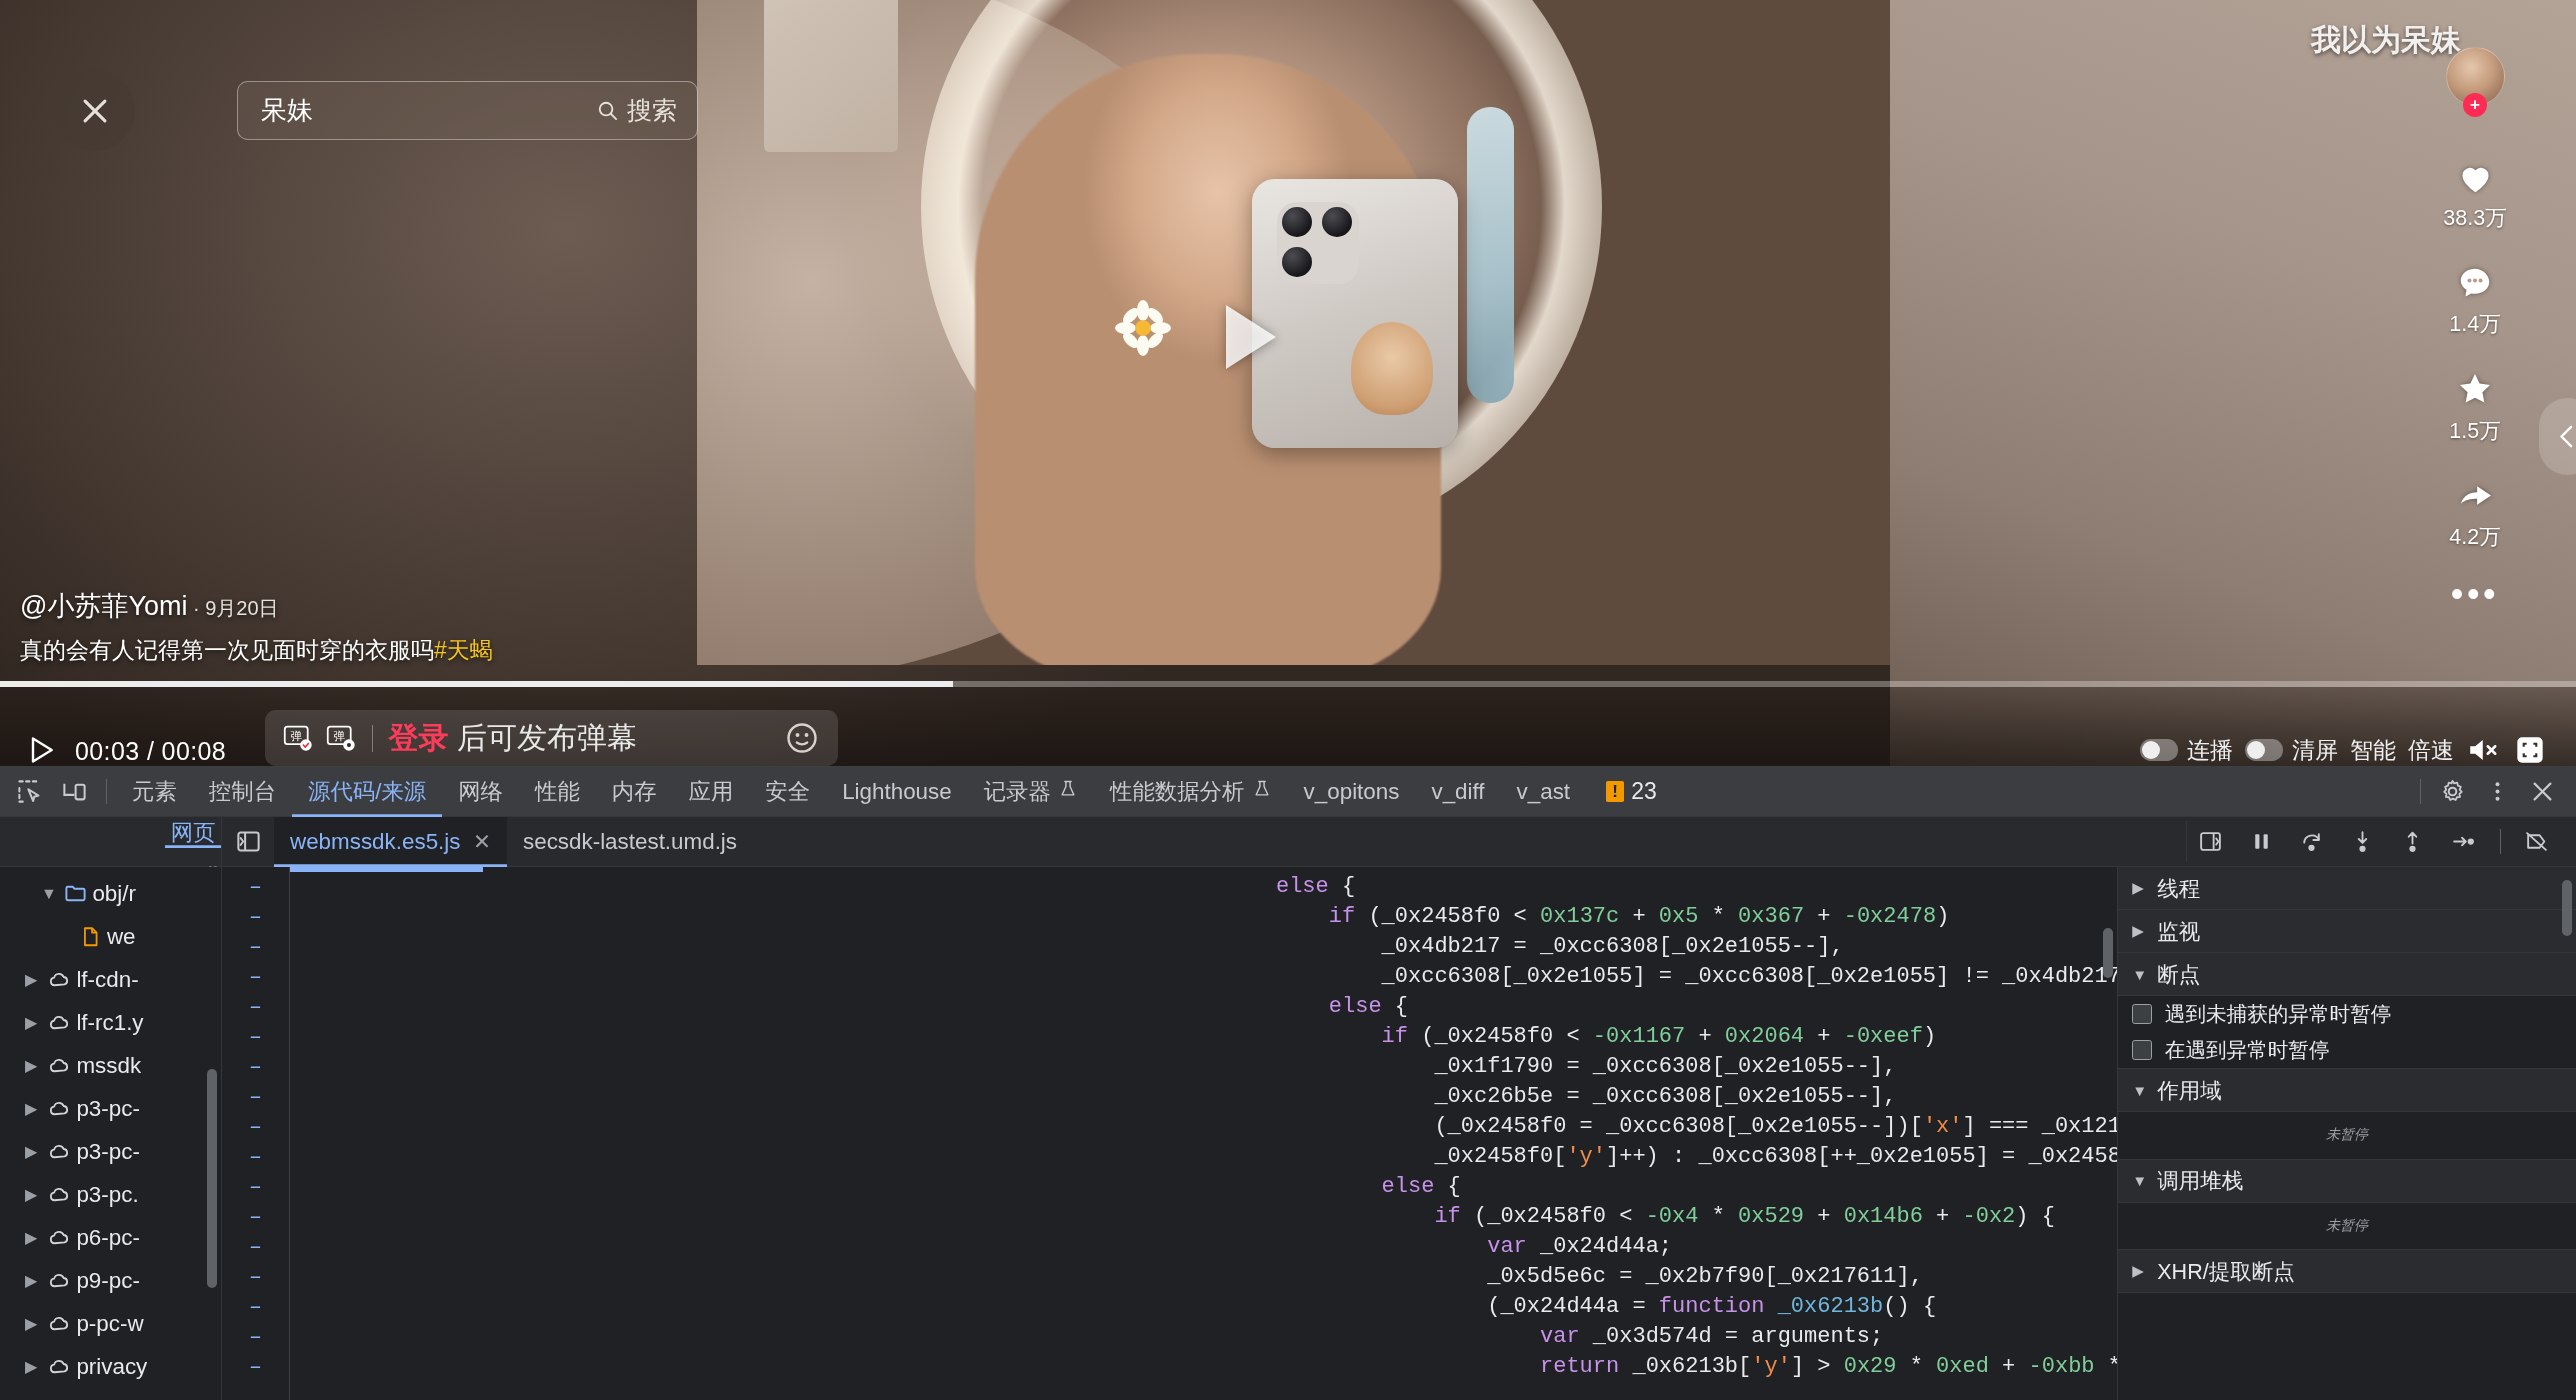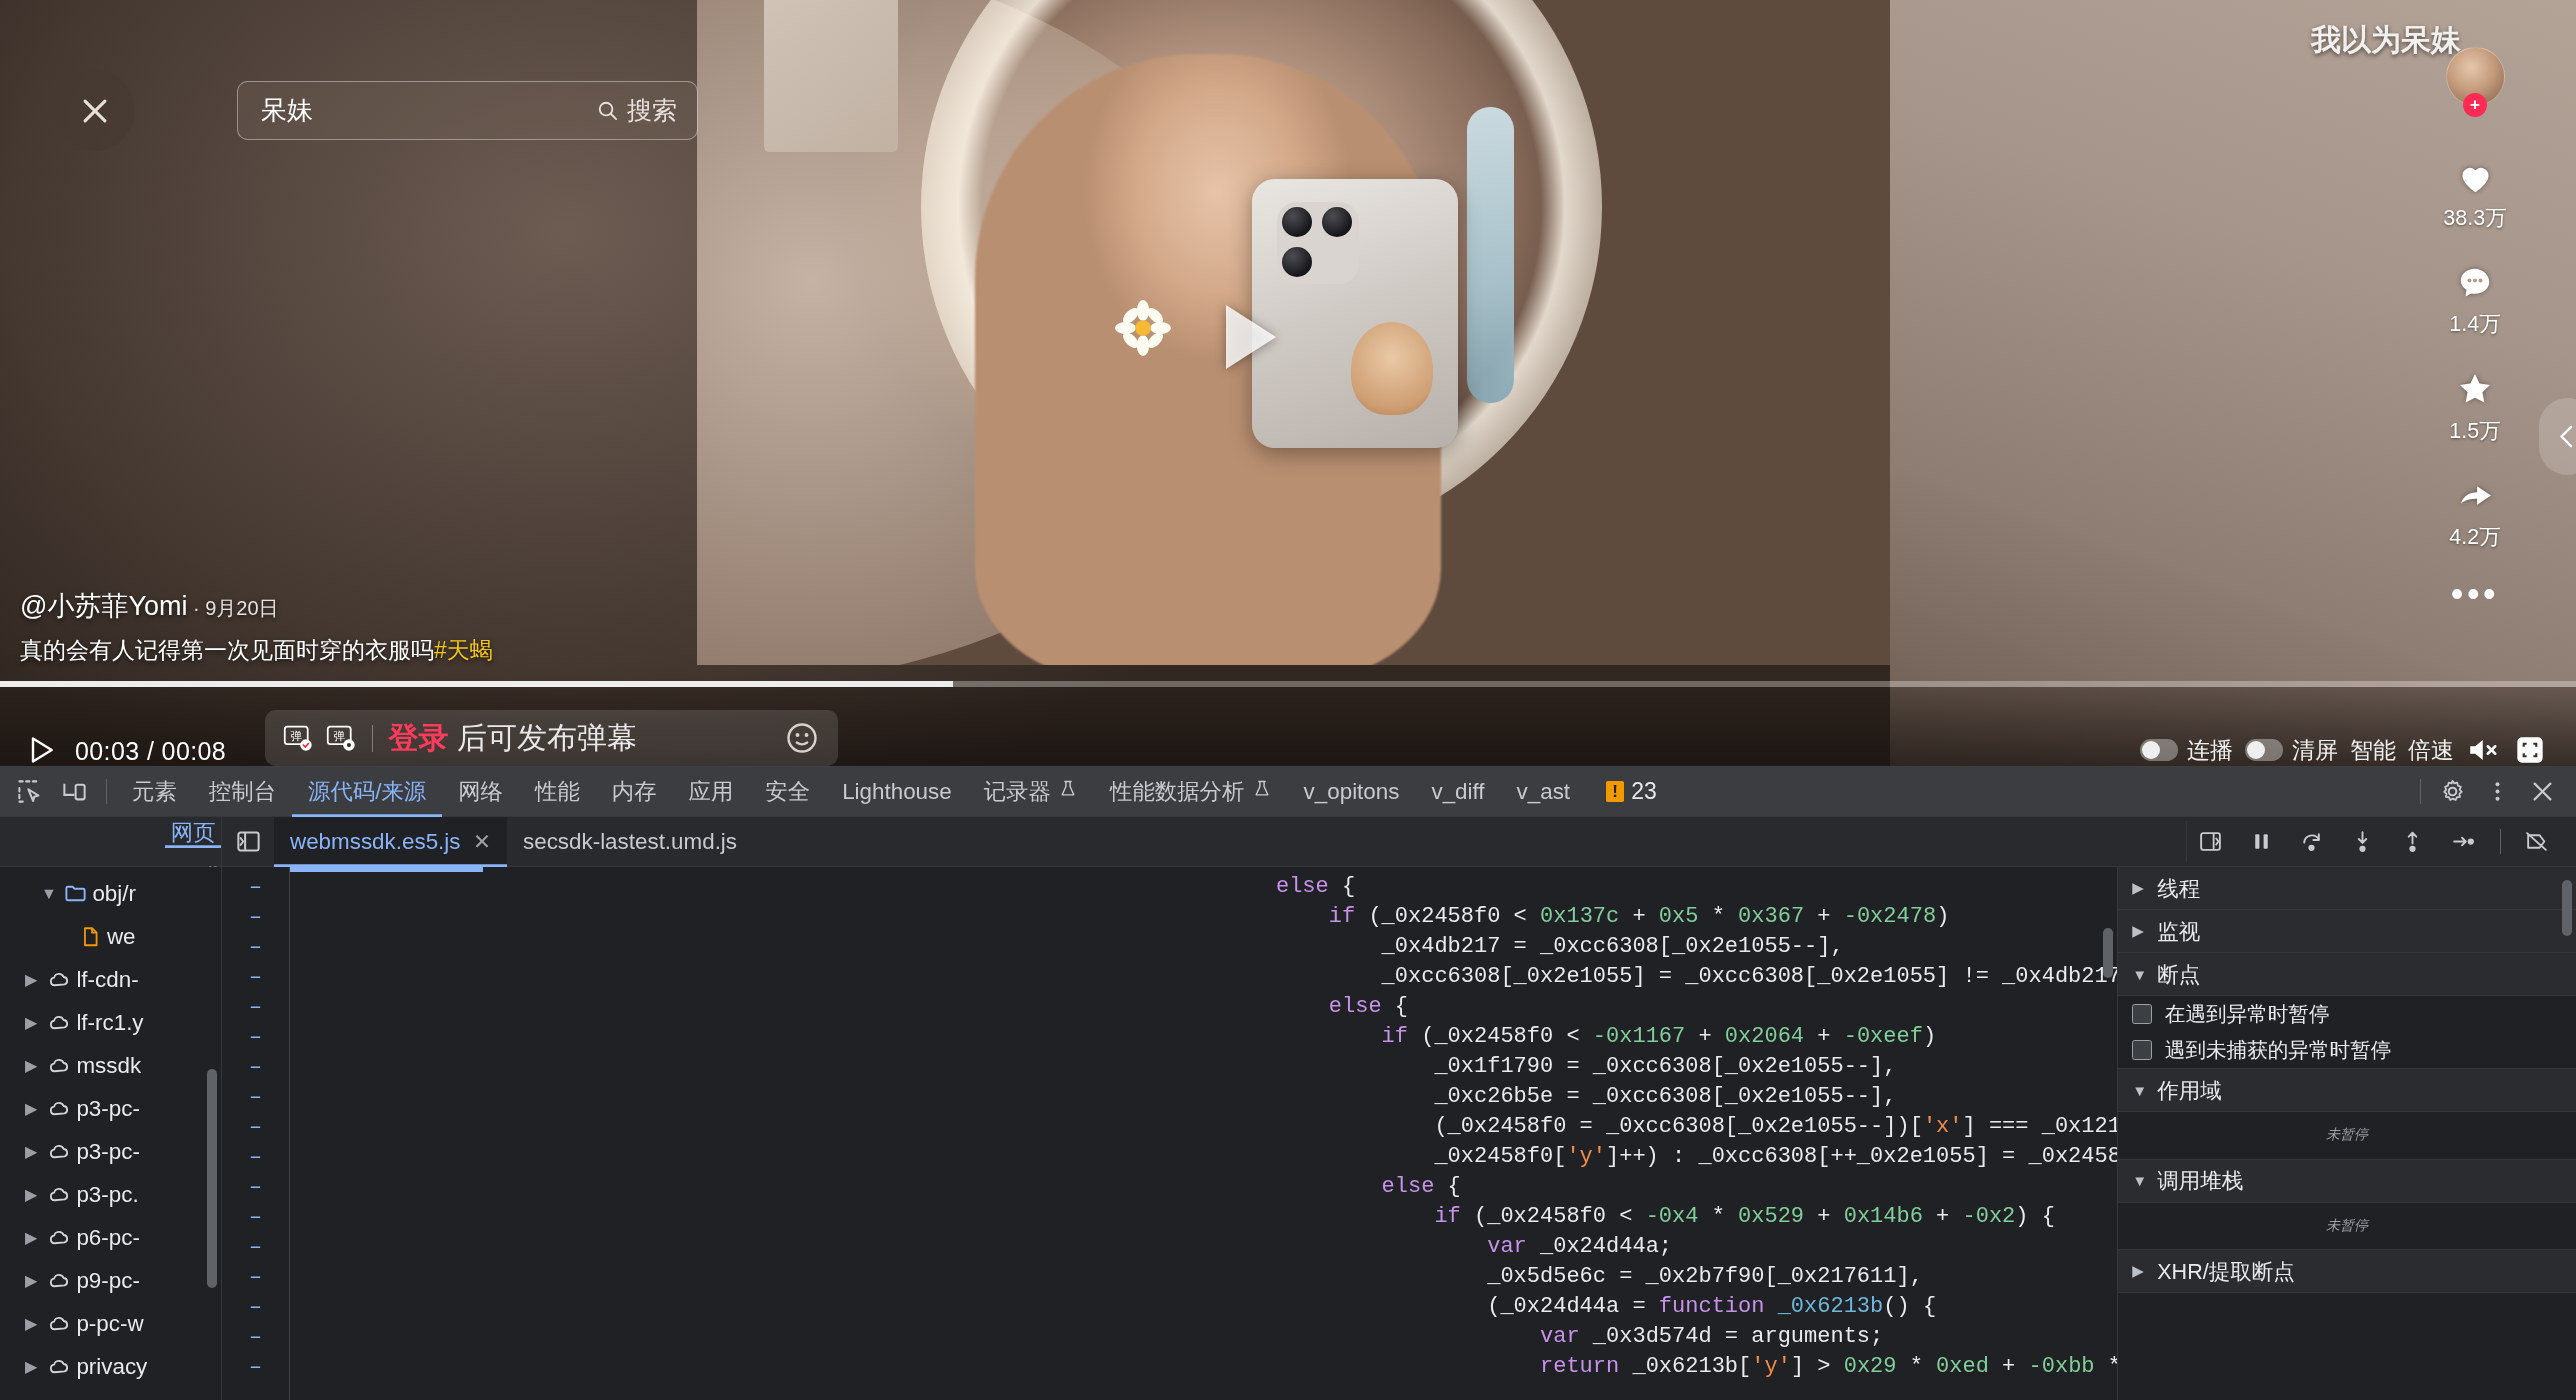--- a/index.html
+++ b/index.html
@@ -858,25 +858,25 @@
         <span class="caret">▶</span>
         <span>监视</span>
       </div>
       <div class="sec-head">
         <span class="caret">▼</span>
         <span>断点</span>
       </div>
       <div class="sec-body">
         <div class="chk-row">
           <span class="chk"></span>
-          <span>在遇到异常时暂停</span>
+          <span>遇到未捕获的异常时暂停</span>
         </div>
         <div class="chk-row">
           <span class="chk"></span>
-          <span>遇到未捕获的异常时暂停</span>
+          <span>在遇到异常时暂停</span>
         </div>
       </div>
       <div class="sec-head">
         <span class="caret">▼</span>
         <span>作用域</span>
       </div>
       <div class="sec-body">
         <div class="empty-note">未暂停</div>
       </div>
       <div class="sec-head">

